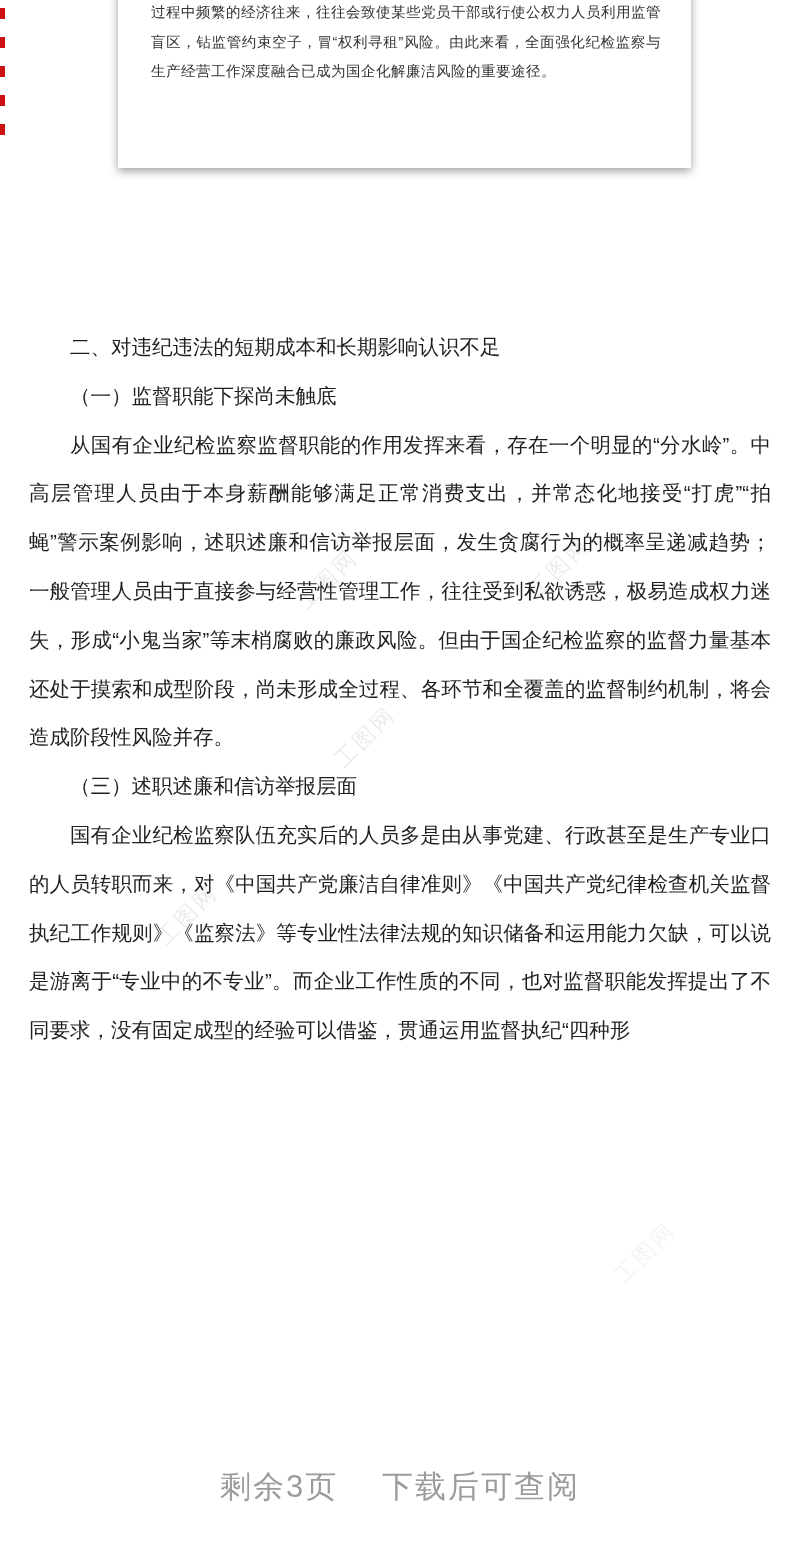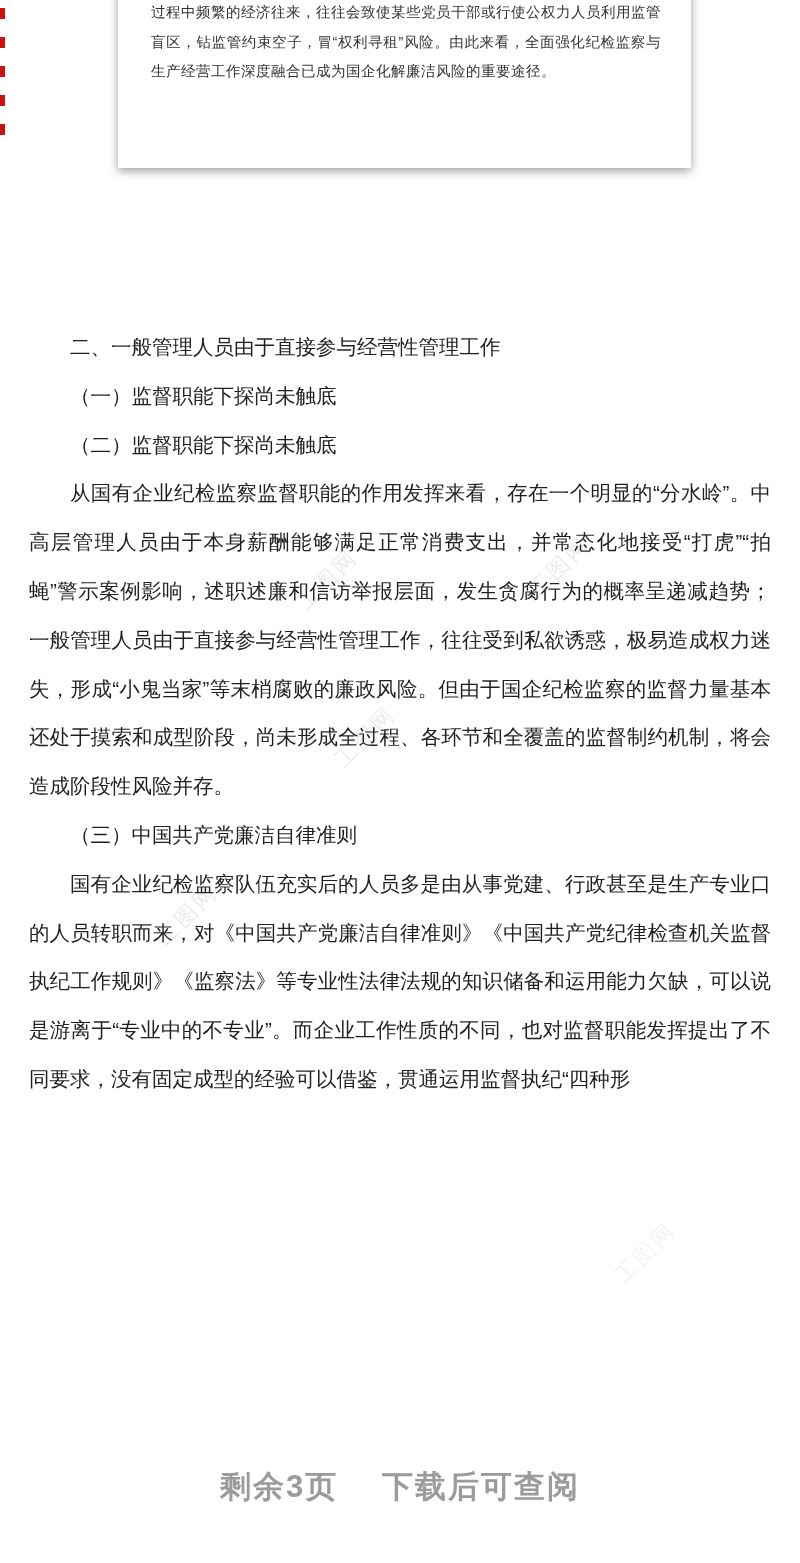--- a/index.html
+++ b/index.html
@@ -82,48 +82,47 @@
   .wm.faint { color: rgba(110,110,110,0.08); }
 
   
   .footer-note {
     position: absolute;
     top: 1466px;
     left: 0;
     width: 100%;
     text-align: center;
     font-size: 31px;
-    font-weight: 700;
+    font-weight: 400;
     color: #9b9b9b;
     letter-spacing: 2px;
     z-index: 2;
   }
 </style>
 </head>
 <body>
 
 <div class="page-card">
   <div class="page-card-text">过程中频繁的经济往来，往往会致使某些党员干部或行使公权力人员利用监管盲区，钻监管约束空子，冒“权利寻租”风险。由此来看，全面强化纪检监察与生产经营工作深度融合已成为国企化解廉洁风险的重要途径。</div>
 </div>
 
 <div class="red-mark" style="top:8px"></div>
 <div class="red-mark" style="top:37px"></div>
 <div class="red-mark" style="top:66px"></div>
 <div class="red-mark" style="top:95px"></div>
 <div class="red-mark" style="top:124px"></div>
 
 <div class="doc-body">
-  <p>二、一般管理人员由于直接参与经营性管理工作</p>
+  <p>二、对违纪违法的短期成本和长期影响认识不足</p>
 
   <p>（一）监督职能下探尚未触底</p>
 
-  <p>（二）监督职能下探尚未触底</p>
   <p>从国有企业纪检监察监督职能的作用发挥来看，存在一个明显的“分水岭”。中高层管理人员由于本身薪酬能够满足正常消费支出，并常态化地接受“打虎”“拍蝇”警示案例影响，述职述廉和信访举报层面，发生贪腐行为的概率呈递减趋势；一般管理人员由于直接参与经营性管理工作，往往受到私欲诱惑，极易造成权力迷失，形成“小鬼当家”等末梢腐败的廉政风险。但由于国企纪检监察的监督力量基本还处于摸索和成型阶段，尚未形成全过程、各环节和全覆盖的监督制约机制，将会造成阶段性风险并存。</p>
 
-  <p>（三）中国共产党廉洁自律准则</p>
+  <p>（三）述职述廉和信访举报层面</p>
   <p>国有企业纪检监察队伍充实后的人员多是由从事党建、行政甚至是生产专业口的人员转职而来，对《中国共产党廉洁自律准则》《中国共产党纪律检查机关监督执纪工作规则》《监察法》等专业性法律法规的知识储备和运用能力欠缺，可以说是游离于“专业中的不专业”。而企业工作性质的不同，也对监督职能发挥提出了不同要求，没有固定成型的经验可以借鉴，贯通运用监督执纪“四种形</p>
 </div>
 
 <span class="wm" style="left:290px; top:565px">工图网</span>
 <span class="wm" style="left:522px; top:552px">工图网</span>
 <span class="wm" style="left:328px; top:722px">工图网</span>
 <span class="wm" style="left:150px; top:900px">工图网</span>
 <span class="wm faint" style="left:608px; top:1238px">工图网</span>
 
 <div class="footer-note">剩余3页　 下载后可查阅</div>

